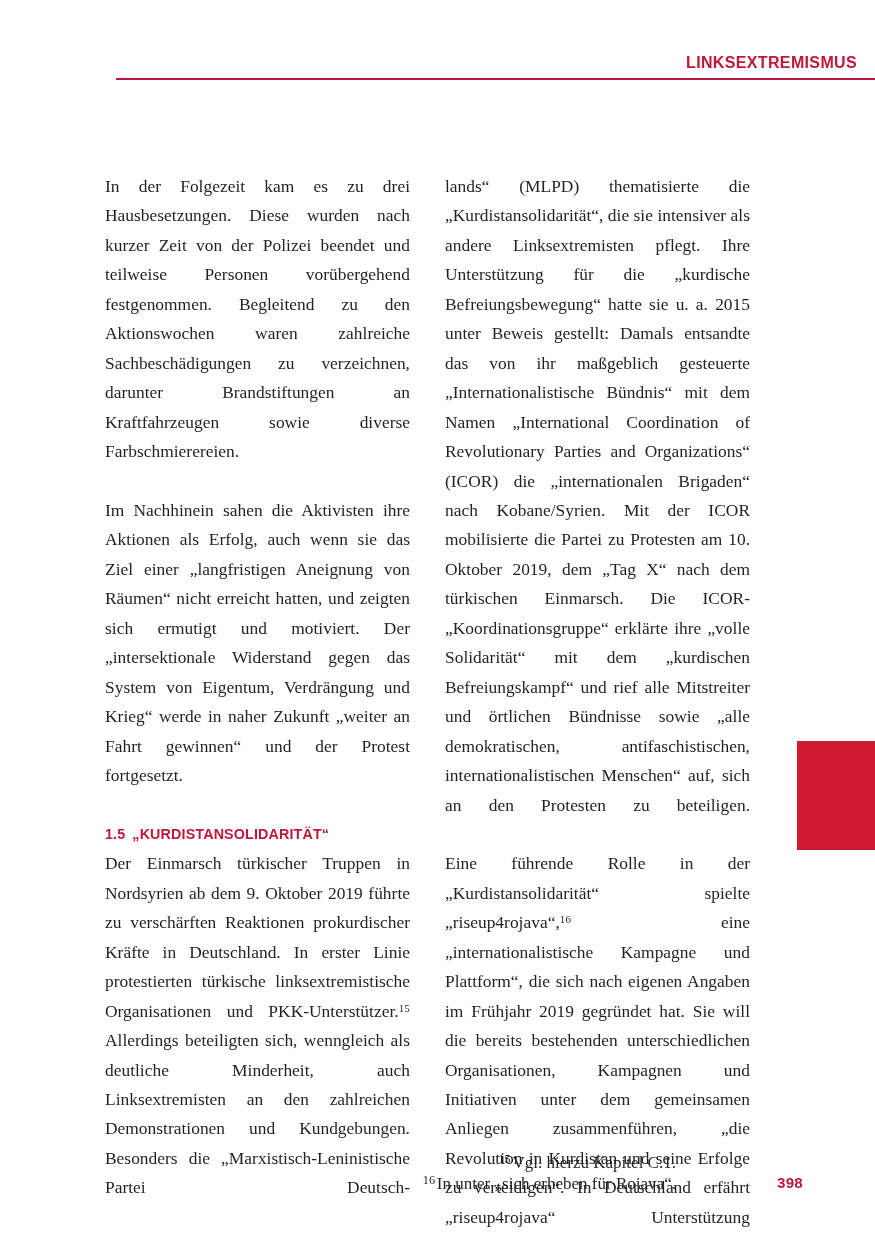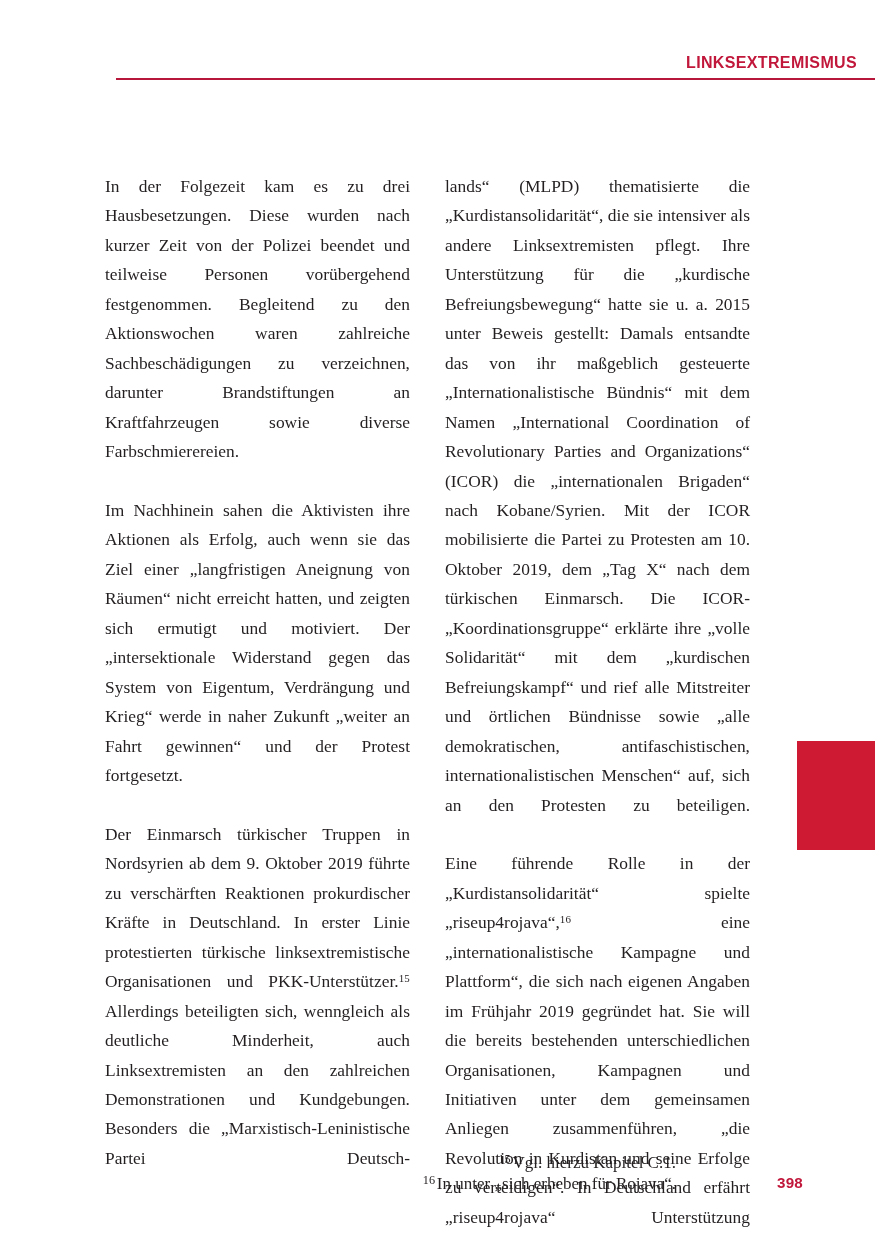--- a/index.html
+++ b/index.html
@@ -159,20 +159,23 @@
   <div class="thumb-tab"></div>
 
   <div class="columns">
 
     <div class="col col-left">
 
       <p class="body force-justify">In der Folgezeit kam es zu drei Hausbesetzungen. Diese wurden nach kurzer Zeit von der Polizei beendet und teilweise Personen vorübergehend festgenommen. Begleitend zu den Aktionswochen waren zahlreiche Sachbeschädigungen zu verzeichnen, darunter Brandstiftungen an Kraftfahrzeugen sowie diverse Farbschmierereien.</p>
 
       <p class="body force-justify">Im Nachhinein sahen die Aktivisten ihre Aktionen als Erfolg, auch wenn sie das Ziel einer „langfristigen Aneignung von Räumen“ nicht erreicht hatten, und zeigten sich ermutigt und motiviert. Der „intersektionale Widerstand gegen das System von Eigentum, Verdrängung und Krieg“ werde in naher Zukunft „weiter an Fahrt gewinnen“ und der Protest fortgesetzt.</p>
 
+      <div class="sec-head">
+        <span class="sec-num">1.5</span><span>„KURDISTANSOLIDARITÄT“</span>
+      </div>
 
       <p class="body force-justify"><span>Der Einmarsch türkischer Truppen in Nordsyrien ab dem 9. Oktober 2019 führte zu verschärften Reaktionen prokurdischer Kräfte in Deutschland. In erster Linie protestierten türkische linksextremistische Organisationen und PKK-Unterstützer.</span><sup class="fn">15</sup><span> Allerdings beteiligten sich, wenngleich als deutliche Minderheit, auch Linksextremisten an den zahlreichen Demonstrationen und Kundgebungen. Besonders die „Marxistisch-Leninistische Partei Deutsch-</span></p>
     </div>
 
     <div class="col col-right">
 
       <p class="body force-justify">lands“ (MLPD) thematisierte die „Kurdistansolidarität“, die sie intensiver als andere Linksextremisten pflegt. Ihre Unterstützung für die „kurdische Befreiungsbewegung“ hatte sie u. a. 2015 unter Beweis gestellt: Damals entsandte das von ihr maßgeblich gesteuerte „Internationalistische Bündnis“ mit dem Namen „International Coordination of Revolutionary Parties and Organizations“ (ICOR) die „internationalen Brigaden“ nach Kobane/Syrien. Mit der ICOR mobilisierte die Partei zu Protesten am 10. Oktober 2019, dem „Tag X“ nach dem türkischen Einmarsch. Die ICOR-„Koordinationsgruppe“ erklärte ihre „volle Solidarität“ mit dem „kurdischen Befreiungskampf“ und rief alle Mitstreiter und örtlichen Bündnisse sowie „alle demokratischen, antifaschistischen, internationalistischen Menschen“ auf, sich an den Protesten zu beteiligen.</p>
 
       <p class="body force-justify"><span>Eine führende Rolle in der „Kurdistansolidarität“ spielte „riseup4rojava“,</span><sup class="fn">16</sup><span> eine „internationalistische Kampagne und Plattform“, die sich nach eigenen Angaben im Frühjahr 2019 gegründet hat. Sie will die bereits bestehenden unterschiedlichen Organisationen, Kampagnen und Initiativen unter dem gemeinsamen Anliegen zusammenführen, „die Revolution in Kurdistan und seine Erfolge zu verteidigen“. In Deutschland erfährt „riseup4rojava“ Unterstützung</span></p>
     </div>

